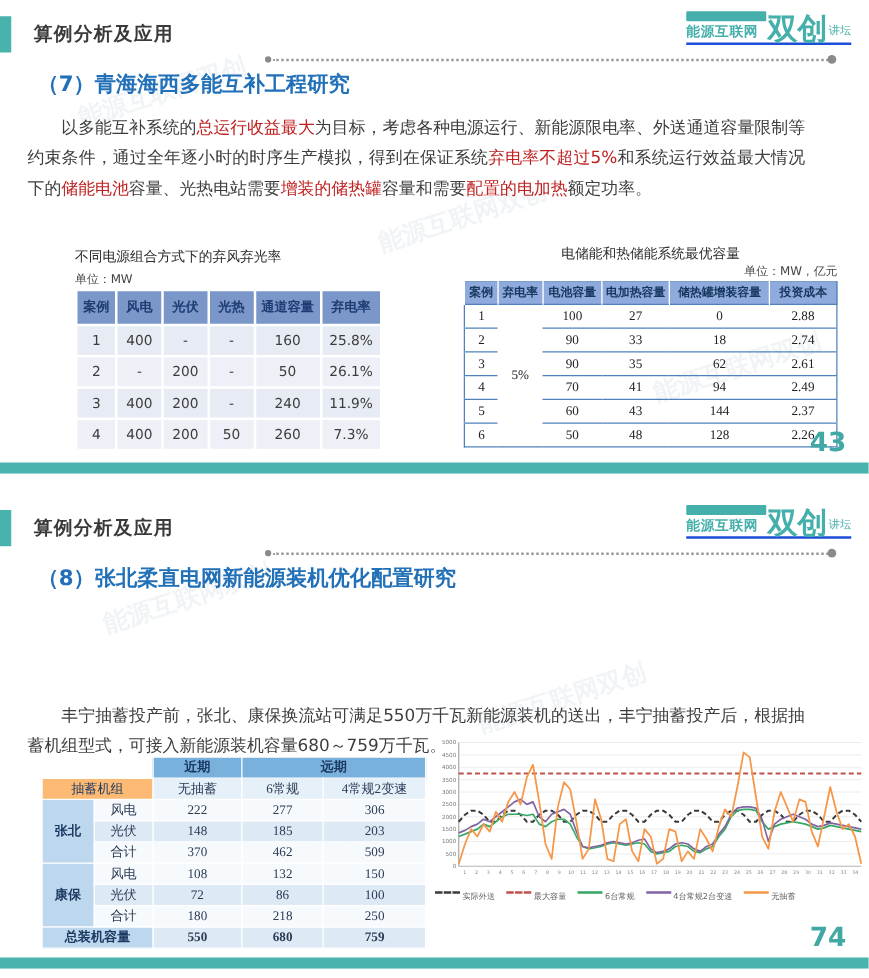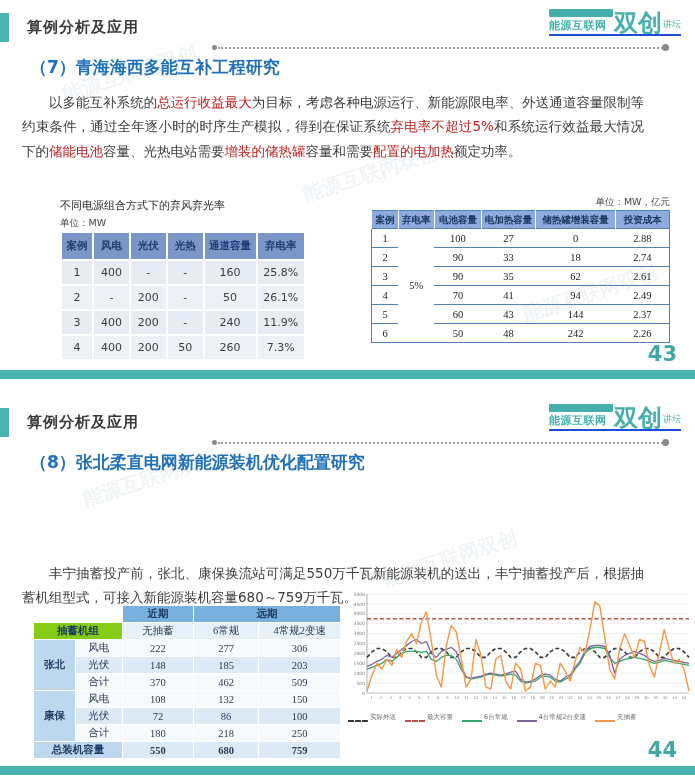--- a/index.html
+++ b/index.html
@@ -55,32 +55,32 @@
   .t1r td{border-top:1px solid #4f81bd;padding:3.5px 1px;font-family:"Liberation Serif",serif;
           font-size:10.5px;color:#222}
   .t1r td.merged{background:#fff}
 
   
   .t2{position:absolute;left:33px;top:210px;width:308px;border-collapse:collapse;text-align:center;
       font-family:"Liberation Serif",serif;font-size:10.5px;color:#2b3a55}
   .t2 th,.t2 td{border:1px solid #fff;padding:1px 2px;font-weight:normal}
   .t2 .hd{background:#79b0dc;font-weight:bold;color:#1d3a63}
   .t2 .corner{background:#fff}
-  .t2 .group{background:#84cc16;font-weight:bold;color:#1d3a63}
+  .t2 .group{background:#fdba74;font-weight:normal;color:#1d3a63}
   .t2 .colhead{background:#e6f0f8;color:#2b3a55}
   .t2 .region{background:#bdd7ee;color:#1d3a63;font-weight:bold}
   .t2 tr.z0 .type,.t2 tr.z0 .val{background:#f7fafd}
   .t2 tr.z1 .type,.t2 tr.z1 .val{background:#ddeaf5}
   .t2 .total-label{background:#bdd7ee;font-weight:bold;color:#1d3a63}
   .t2 .total-val{background:#ddeaf5;font-weight:bold}
 
   
   .chart-svg{position:absolute;left:341px;top:194px}
   .legend{position:absolute;left:348px;top:318px;display:flex;gap:9px;align-items:center}
-  .lg-item{display:flex;align-items:flex-end;gap:2px;font-size:6.5px;color:#666;white-space:nowrap}
+  .lg-item{display:flex;align-items:flex-start;gap:2px;font-size:6.5px;color:#666;white-space:nowrap}
   .lg-swatch{width:20px;height:0;border-top:2px solid #000}
   .lg-swatch.dashed{border-top-style:dashed}
 </style>
 </head>
 <body>
 
 <section class="slide" id="slide7">
   <span class="wm" style="left:60px;top:60px">能源互联网双创</span>
   <span class="wm" style="left:300px;top:160px">能源互联网双创</span>
   <span class="wm" style="left:520px;top:280px">能源互联网双创</span>
@@ -147,20 +147,21 @@
           <td>200</td>
           <td>50</td>
           <td>260</td>
           <td>7.3%</td>
         </tr>
       </tbody>
     </table>
   </div>
 
   <div class="t1r">
+    <div class="ttl">电储能和热储能系统最优容量</div>
     <div class="unit">单位：MW，亿元</div>
     <table>
       <thead>
           <tr>
         <th style="width:9%">案例</th>
         <th style="width:12%">弃电率</th>
         <th style="width:16%">电池容量</th>
         <th style="width:18%">电加热容量</th>
         <th style="width:27%">储热罐增装容量</th>
         <th style="width:18%">投资成本</th>
@@ -200,21 +201,21 @@
           <td>5</td>
           <td>60</td>
           <td>43</td>
           <td>144</td>
           <td>2.37</td>
         </tr>
         <tr>
           <td>6</td>
           <td>50</td>
           <td>48</td>
-          <td>242</td>
+          <td>128</td>
           <td>2.26</td>
         </tr>
       </tbody>
     </table>
   </div>
 
   <div class="pagenum">43</div>
   <div class="footbar"></div>
 </section>
 
@@ -381,15 +382,15 @@
       <span class="lg-item">
         <span class="lg-swatch" style="border-top-color: rgb(128, 100, 162);"></span>
         <span>4台常规2台变速</span>
       </span>
       <span class="lg-item">
         <span class="lg-swatch" style="border-top-color: rgb(247, 150, 70);"></span>
         <span>无抽蓄</span>
       </span>
     </div>
 
-  <div class="pagenum">44</div>
+  <div class="pagenum">74</div>
   <div class="footbar"></div>
 </section>
 
 </body></html>

